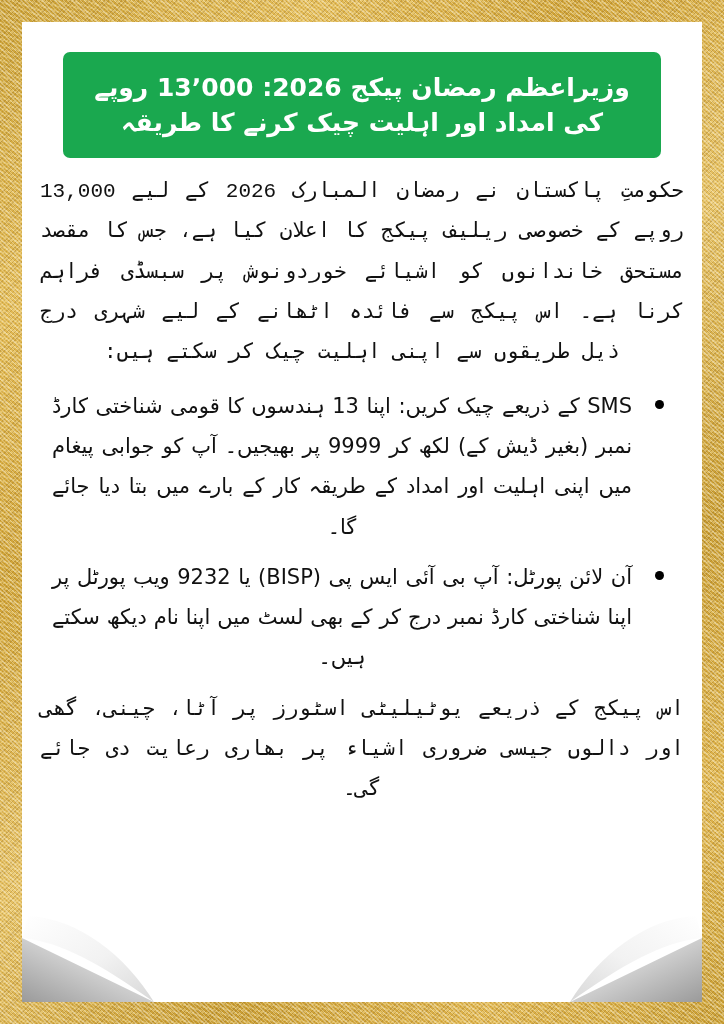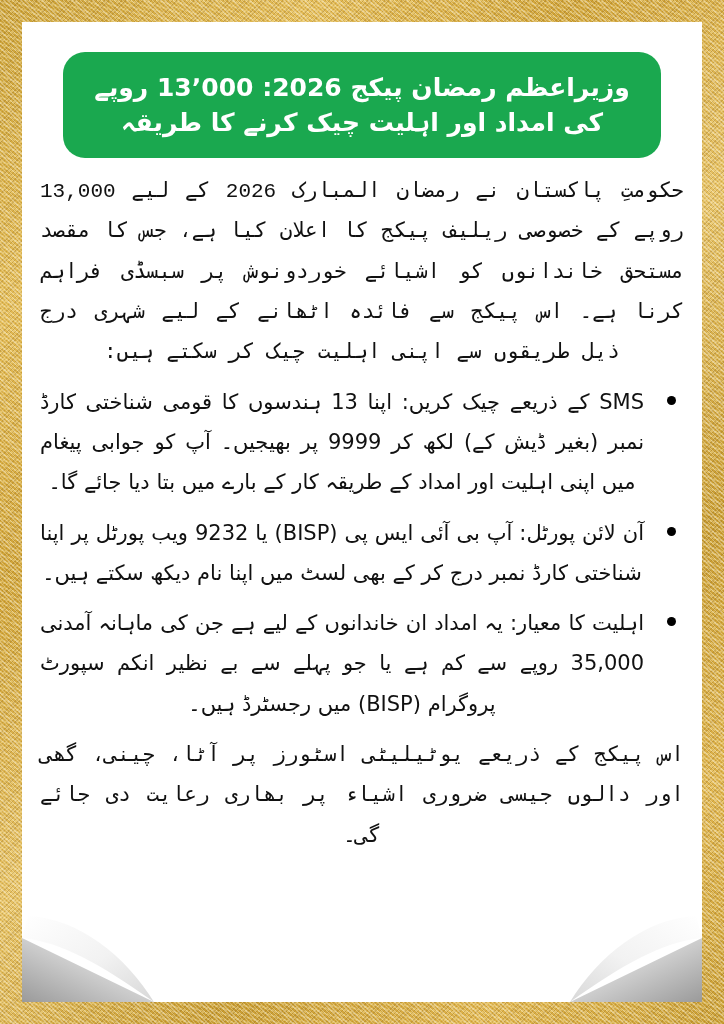--- a/index.html
+++ b/index.html
@@ -54,21 +54,21 @@
   .curl svg { display: block; width: 100%; height: 100%; }
 
   
   .banner {
     position: absolute;
     left: 41px;
     right: 41px;
     top: 30px;
     height: 106px;
     background: #1aa84f;
-    border-radius: 22px;
+    border-radius: 7px;
     display: flex;
     align-items: center;
     justify-content: center;
     padding: 4px 16px;
     box-sizing: border-box;
   }
   .banner-title {
     color: #ffffff;
     font-family: "DejaVu Sans", "Liberation Sans", sans-serif;
     font-weight: bold;
@@ -97,21 +97,21 @@
     line-height: 1.92;
     text-align: justify;
     text-align-last: center;
     margin: 0 0 8px 0;
     direction: rtl;
     font-family: Liberation Mono, monospace;
   }
 
   .bullets {
     list-style: none;
-    margin: 0;
+    margin: 12px;
     padding: 0;
   }
   .bullet {
     position: relative;
     padding-right: 40px;
     margin-bottom: 10px;
     color: #111111;
     font-size: 21px;
     line-height: 1.92;
     text-align: justify;
@@ -151,24 +151,20 @@
         <li class="bullet">
           <span class="bullet-dot"></span>
           <span>SMS کے ذریعے چیک کریں: اپنا 13 ہندسوں کا قومی شناختی کارڈ نمبر (بغیر ڈیش کے) لکھ کر 9999 پر بھیجیں۔ آپ کو جوابی پیغام میں اپنی اہلیت اور امداد کے طریقہ کار کے بارے میں بتا دیا جائے گا۔</span>
         </li>
 
         <li class="bullet">
           <span class="bullet-dot"></span>
           <span>آن لائن پورٹل: آپ بی آئی ایس پی (BISP) یا 9232 ویب پورٹل پر اپنا شناختی کارڈ نمبر درج کر کے بھی لسٹ میں اپنا نام دیکھ سکتے ہیں۔</span>
         </li>
 
-        <li class="bullet">
-          <span class="bullet-dot"></span>
-          <span>اہلیت کا معیار: یہ امداد ان خاندانوں کے لیے ہے جن کی ماہانہ آمدنی 35,000 روپے سے کم ہے یا جو پہلے سے بے نظیر انکم سپورٹ پروگرام (BISP) میں رجسٹرڈ ہیں۔</span>
-        </li>
 
 
       </ul>
 
       <p class="para para-last">اس پیکج کے ذریعے یوٹیلیٹی اسٹورز پر آٹا، چینی، گھی اور دالوں جیسی ضروری اشیاء پر بھاری رعایت دی جائے گی۔</p>
 
     </div>
 
     <div class="curl curl-left">
       <svg viewBox="0 0 132 104" preserveAspectRatio="none">

